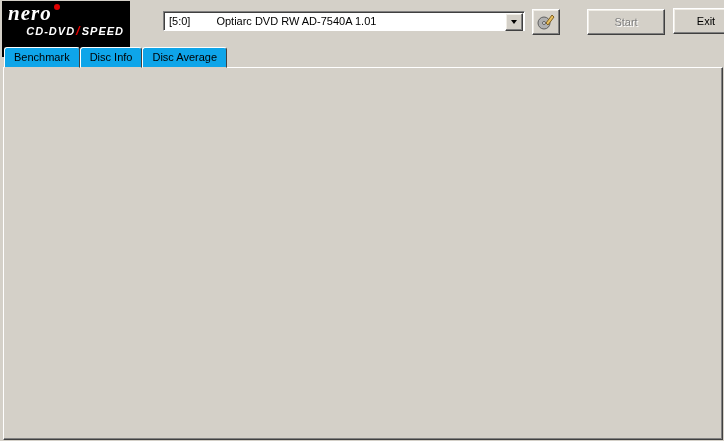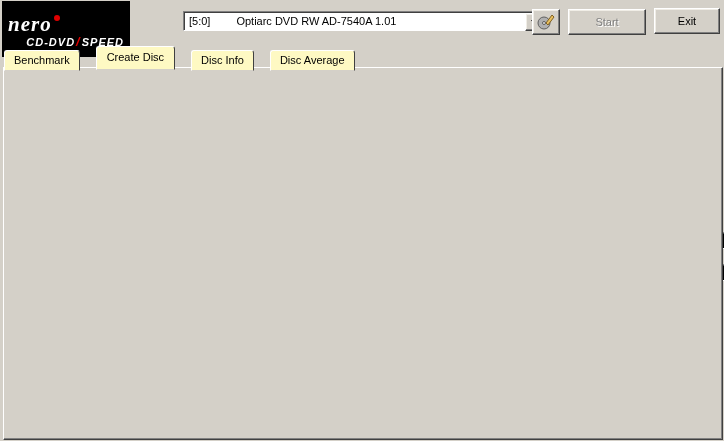--- a/index.html
+++ b/index.html
@@ -3,51 +3,51 @@
 <meta charset="utf-8">
 <style>
   html,body{margin:0;padding:0;background:#c0c0c0;}
   .window{position:relative;width:724px;height:441px;background:#d4d0c8;
     font-family:"Liberation Sans",sans-serif;font-size:11px;color:#000;overflow:hidden;}
 
   
   .raised{background:#d4d0c8;border:1px solid;border-color:#ffffff #404040 #404040 #ffffff;
     box-shadow:inset -1px -1px 0 #808080, inset 1px 1px 0 #f0ede6;}
   .sunken{border:1px solid;border-color:#808080 #ffffff #ffffff #808080;
-    box-shadow:inset 1px 1px 0 #404040;margin-left:20px;}
+    box-shadow:inset 1px 1px 0 #404040;}
 
   
   .logo{position:absolute;left:2px;top:1px;width:128px;height:56px;background:#000;color:#fff;
-    padding:12px 6px;box-sizing:border-box;}
+    padding:1px 6px;box-sizing:border-box;}
   .logo-line1{font-family:"Liberation Serif",serif;font-style:italic;font-weight:bold;
     font-size:21px;line-height:22px;letter-spacing:1px;}
   .logo-dot{display:inline-block;width:6px;height:6px;background:#e00000;border-radius:50%;
     vertical-align:top;margin-left:2px;margin-top:2px;}
   .logo-line2{font-size:11px;font-weight:bold;font-style:italic;letter-spacing:1px;line-height:14px;text-align:right;}
   .logo-slash{color:#e00000;font-size:13px;margin:0 1px;}
 
   .device-combo{position:absolute;left:163px;top:11px;width:362px;height:20px;background:#fff;
     box-sizing:border-box;cursor:default;}
   .device-combo .txt{position:absolute;left:5px;top:3px;white-space:nowrap;}
   .device-combo .txt .bus{margin-right:26px;}
   .combo-btn{position:absolute;right:1px;top:1px;width:16px;height:16px;display:flex;
     align-items:center;justify-content:center;}
   .tri-down{width:0;height:0;border-left:3px solid transparent;border-right:3px solid transparent;
     border-top:4px solid #000;}
 
   .tool-btn{position:absolute;left:532px;top:9px;width:26px;height:24px;display:flex;
     align-items:center;justify-content:center;}
-  .btn{position:absolute;height:24px;display:flex;align-items:center;justify-content:center;cursor:default;}
+  .btn{position:absolute;height:24px;display:flex;align-items:center;justify-content:center;cursor:default;margin-left:19px;}
   .btn-start{left:568px;top:9px;width:76px;color:#808080;text-shadow:1px 1px 0 #fff;}
   .btn-exit{left:654px;top:8px;width:64px;}
 
   
   .tabs{position:absolute;left:4px;top:46px;display:flex;align-items:flex-end;z-index:3;}
-  .tab{padding:3px 9px 4px 9px;background:#fef9c3;border:1px solid;
-    border-color:#ffffff #404040 #d4d0c8 #ffffff;border-radius:3px 3px 0 0;margin-right:16px;
+  .tab{padding:3px 9px 4px 9px;background:#0ea5e9;border:1px solid;
+    border-color:#ffffff #404040 #d4d0c8 #ffffff;border-radius:3px 3px 0 0;margin-right:0px;
     position:relative;top:1px;cursor:default;}
   .tab.active{padding:4px 10px 6px 10px;top:0px;z-index:4;}
 
   .tabpage{position:absolute;left:3px;top:67px;width:718px;height:371px;background:#d4d0c8;
     border:1px solid;border-color:#ffffff #404040 #404040 #ffffff;
     box-shadow:inset -1px -1px 0 #808080;z-index:1;}
 
   
   .chart{position:absolute;left:8px;top:74px;width:524px;height:292px;}
 
@@ -128,21 +128,20 @@
       <circle cx="7" cy="9" r="1.5" fill="#e8e8e8" stroke="#606060"></circle>
       <polygon points="9,9 15,1 17,3 11,11" fill="#e8c060" stroke="#806020"></polygon>
     </svg>
   </span>
 
   <span class="btn raised btn-start">Start</span>
   <span class="btn raised btn-exit">Exit</span>
 
   <div class="tabs">
     <span class="tab">Benchmark</span>
-    <span class="tab active">Create Disc</span>
     <span class="tab">Disc Info</span>
     <span class="tab">Disc Average</span>
   </div>
 
   <div class="tabpage"></div>
 
   <div class="chart">
     <svg id="chart-svg" width="524" height="292" shape-rendering="crispEdges">
         <rect x="32" y="18" width="466" height="248" fill="#000000"></rect>
         <line x1="58.5" y1="18" x2="58.5" y2="266" stroke="#2222bb" stroke-width="1"></line>

